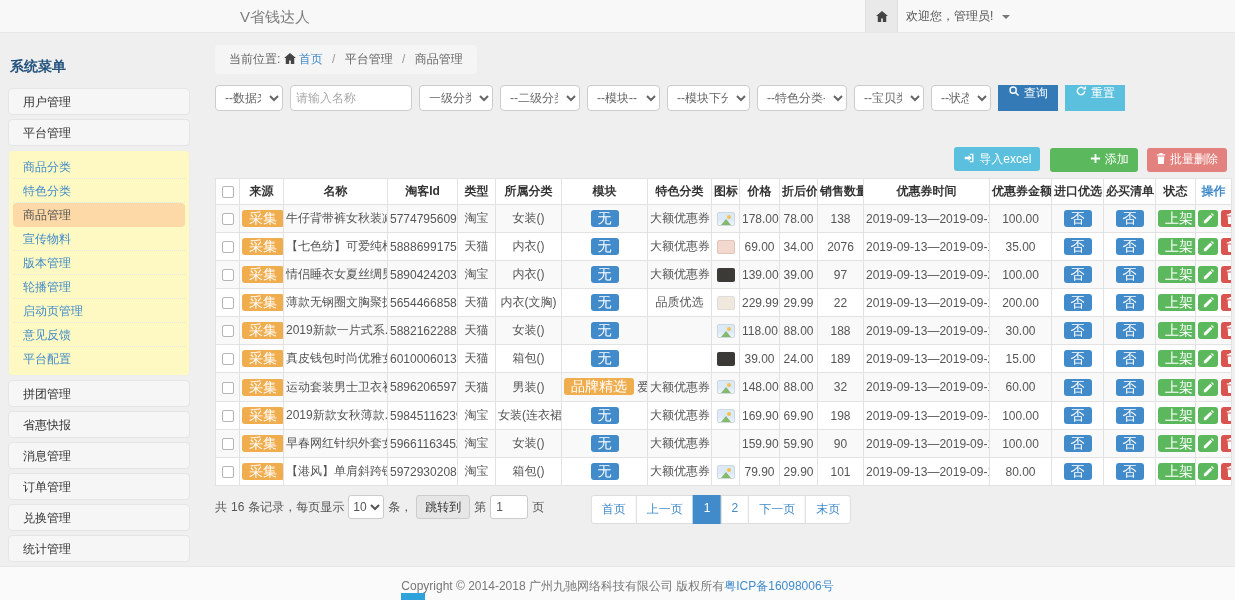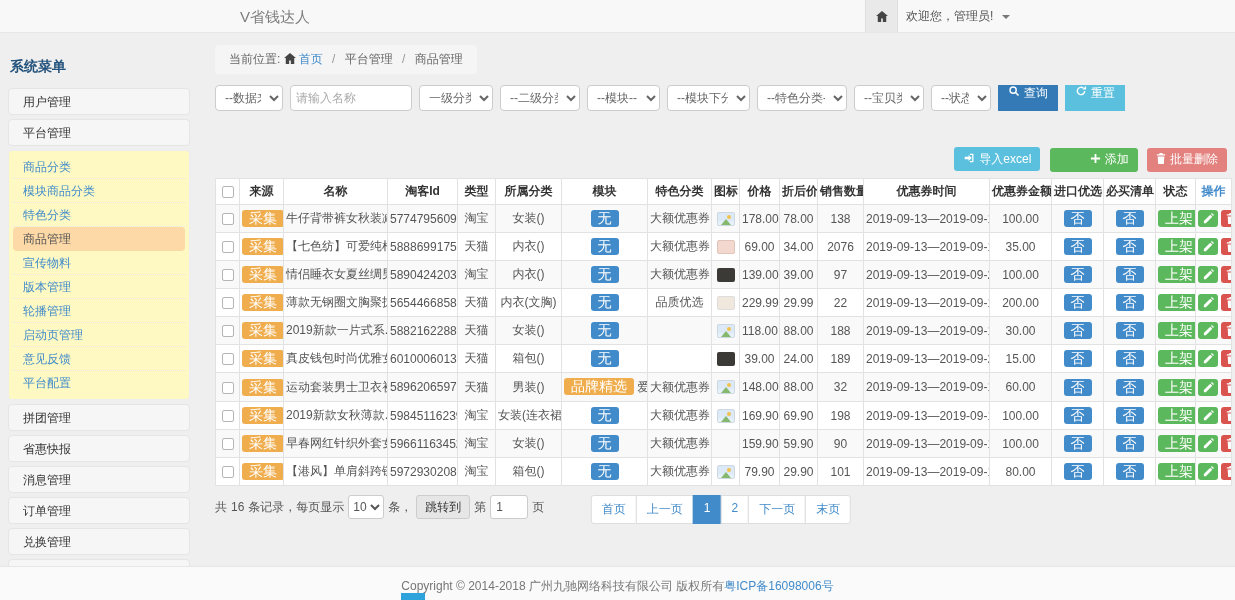--- a/index.html
+++ b/index.html
@@ -121,21 +121,20 @@
   </div>
 </div>
 
 <div class="sidebar">
   <div class="side-heading">系统菜单</div>
   <div id="sidebar-sections">
       <div class="side-panel">用户管理</div>
       <div class="side-panel">平台管理</div>
       <div class="submenu">
         <a class="submenu-item">商品分类</a>
-        <a class="submenu-item">模块商品分类</a>
         <a class="submenu-item">特色分类</a>
         <a class="submenu-item active">商品管理</a>
         <a class="submenu-item">宣传物料</a>
         <a class="submenu-item">版本管理</a>
         <a class="submenu-item">轮播管理</a>
         <a class="submenu-item">启动页管理</a>
         <a class="submenu-item">意见反馈</a>
         <a class="submenu-item">平台配置</a>
       </div>
       <div class="side-panel">拼团管理</div>

